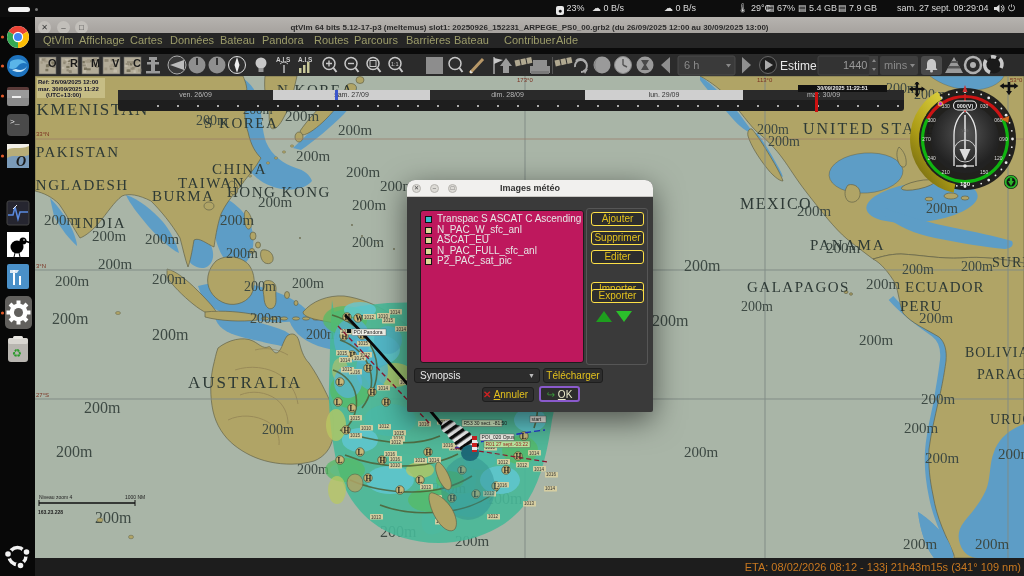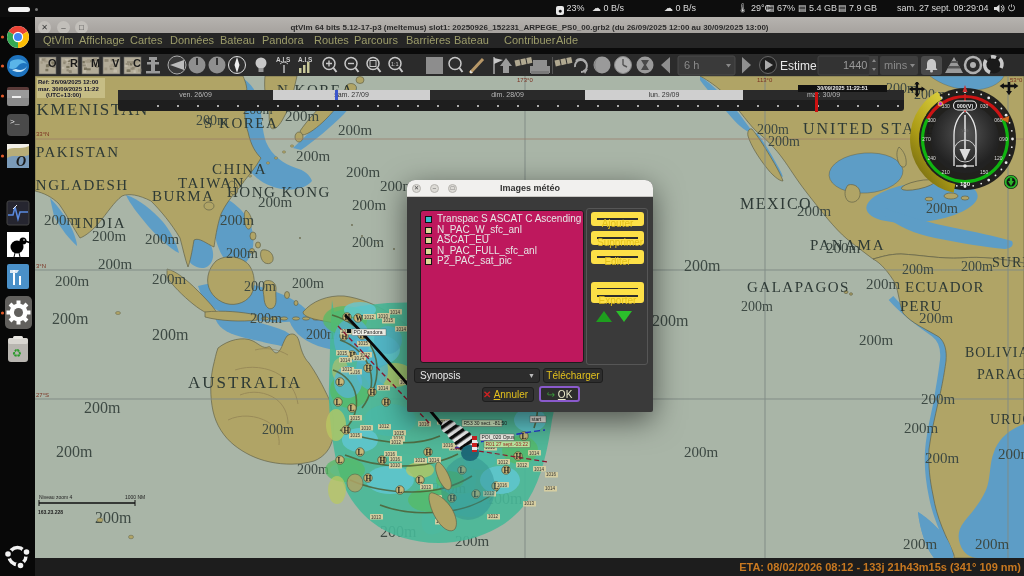--- a/index.html
+++ b/index.html
@@ -11,37 +11,37 @@
 #titlebar{position:absolute;left:35px;top:17px;width:989px;height:22px;background:linear-gradient(#b6b3af,#a19d99);border-bottom:1px solid #7d7a76}
 #titlebar .title{position:absolute;left:0;right:0;top:6px;text-align:center;font-size:8px;font-weight:bold;color:#2b2b2b}
 .wbtn{position:absolute;top:4px;width:13px;height:13px;border-radius:50%;background:#c2bfba;color:#3a3a3a;font-size:8px;line-height:13px;text-align:center}
 #menubar{position:absolute;left:35px;top:33px;width:989px;height:15px;background:#252525}
 #menubar span{position:absolute;top:1px;font-size:11px;color:#9c9c6a}
 #toolbar{position:absolute;left:35px;top:54px;width:989px;height:22px;background:#2b2b2b}
 
 #map{position:absolute;left:35px;top:76px;width:989px;height:482px}
 
 #statusbar{position:absolute;left:0px;top:558px;width:1024px;height:18px;background:#1d1d1d}
-#statusbar .eta{position:absolute;right:3px;top:3px;font-size:11px;font-weight:bold;color:#c87820}
+#statusbar .eta{position:absolute;right:3px;top:3px;font-size:11px;font-weight:normal;color:#c87820}
 
 #dock{position:absolute;left:0;top:17px;width:35px;height:559px;background:#080808}
 
 #timeline{position:absolute;left:0px;top:0px;width:0;height:0}
 
 #infobox{position:absolute;left:37px;top:78px;width:68px;height:20px;background:#c6bd85;color:#15152a;font-size:6px;font-weight:bold;line-height:6.5px;padding:1px 1px;text-align:left}
 
 #dlg{position:absolute;left:407px;top:180px;width:246px;height:232px;border-radius:8px 8px 2px 2px;box-shadow:0 8px 30px rgba(0,0,0,.55);background:#3a3a3a}
 #dlg .tb{position:absolute;left:0;top:0;width:246px;height:17px;background:#f1f0ee;border-radius:8px 8px 0 0;border-bottom:1px solid #c8c6c2}
 #dlg .tb .ti{position:absolute;left:0;right:0;top:3px;text-align:center;font-weight:bold;font-size:9px;color:#333}
 .dbtn{position:absolute;top:4px;width:9px;height:9px;border-radius:50%;background:#dcdad5;border:1px solid #b5b3ae;color:#444;font-size:6px;line-height:7px;text-align:center}
 #dlg .list{position:absolute;left:13px;top:30px;width:164px;height:153px;background:#be185d;border:1px solid #1c1c1c;border-radius:3px;padding:3px 4px}
 #dlg .item{font-size:10px;color:#e6e6e6;line-height:10.5px;white-space:nowrap;letter-spacing:0px}
 #dlg .cb{display:inline-block;width:7px;height:7px;margin-right:5px;border:1px solid #111;vertical-align:-1px}
 #dlg .rp{position:absolute;left:179px;top:28px;width:62px;height:157px;border:1px solid #565656;border-radius:3px}
-.dbut{position:absolute;left:4px;width:53px;height:14px;background:#2d2d2d;border:6px solid #fde047;border-radius:3px;color:#e3c11d;font-size:10px;text-align:center;line-height:12px}
+.dbut{position:absolute;left:4px;width:53px;height:14px;background:#2d2d2d;border:1px solid #fde047;border-radius:3px;color:#e3c11d;font-size:10px;text-align:center;line-height:12px}
 .combo{position:absolute;background:#2d2d2d;border:1px solid #1e1e1e;border-radius:3px;color:#e9e9e9;font-size:10px}
 </style></head>
 <body>
 <div id="stage">
 
 <svg id="map" viewBox="35 76 989 482">
 <rect x="35" y="76" width="989" height="482" fill="#a9b5a7"></rect>
 <path d="M244,79 C252,84 258,94 260,106 C262,118 262,130 266,142 C272,156 284,164 296,168 C304,170 310,175 312,181 C306,188 294,191 282,189 C268,187 254,179 248,167 C242,153 242,137 241,121 C240,106 241,90 244,79 Z" fill="#5d9dc6"></path>
 <path d="M293,148 C304,138 318,124 331,111 C341,101 349,92 356,86 C359,93 354,103 344,114 C331,127 313,142 301,150 Z" fill="#5d9dc6"></path>
 <path d="M214,193 C231,199 246,211 251,226 C256,241 253,256 245,263 C234,269 224,262 219,249 C213,235 211,213 214,193 Z" fill="#5d9dc6"></path>

